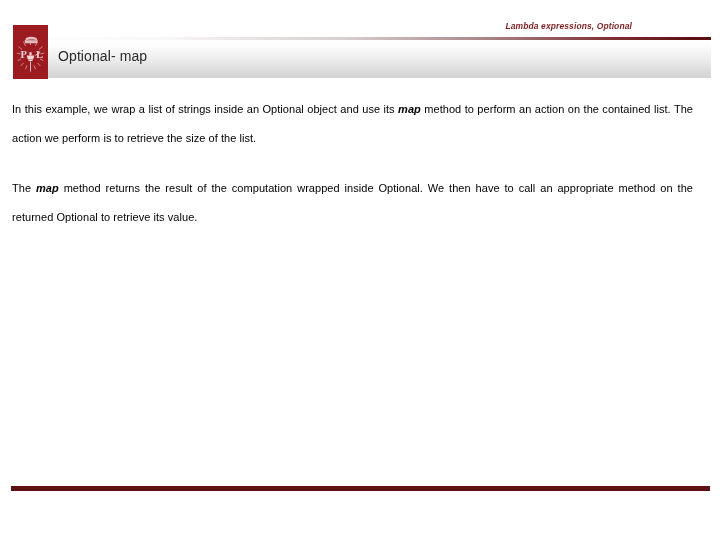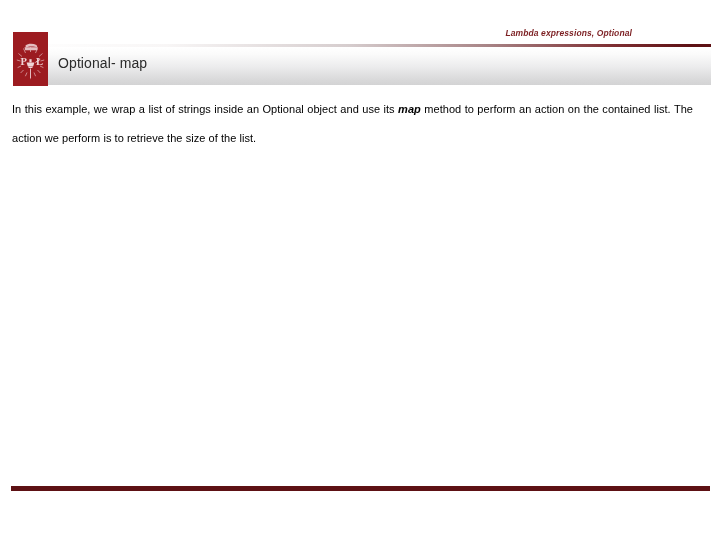--- a/index.html
+++ b/index.html
@@ -21,21 +21,21 @@
     inset: 0;
     width: 720px;
     height: 540px;
     background: #ffffff;
   }
 
   
   .header-zone {
     position: absolute;
     left: 0;
-    top: 7px;
+    top: 0;
     width: 588px;
     height: 82px;
   }
 
   
   .running-head {
     position: absolute;
     left: 0;
     top: 21px;
     width: 632px;
@@ -200,17 +200,18 @@
       </svg>
     </div>
 
     <div class="slide-title">Optional- map</div>
   </div>
 
   <div class="body-zone">
 
     <p class="para"><span>In this example, we wrap a list of strings inside an Optional object and use its </span><span class="kw">map</span><span> method to perform an action on the contained list. The action we perform is to retrieve the size of the list.</span></p>
 
+    <p class="para"><span>The </span><span class="kw">map</span><span> method returns the result of the computation wrapped inside Optional. We then have to call an appropriate method on the returned Optional to retrieve its value.</span></p>
   </div>
 
   <div class="footer-rule"></div>
 
 </div>
 
 </body></html>

